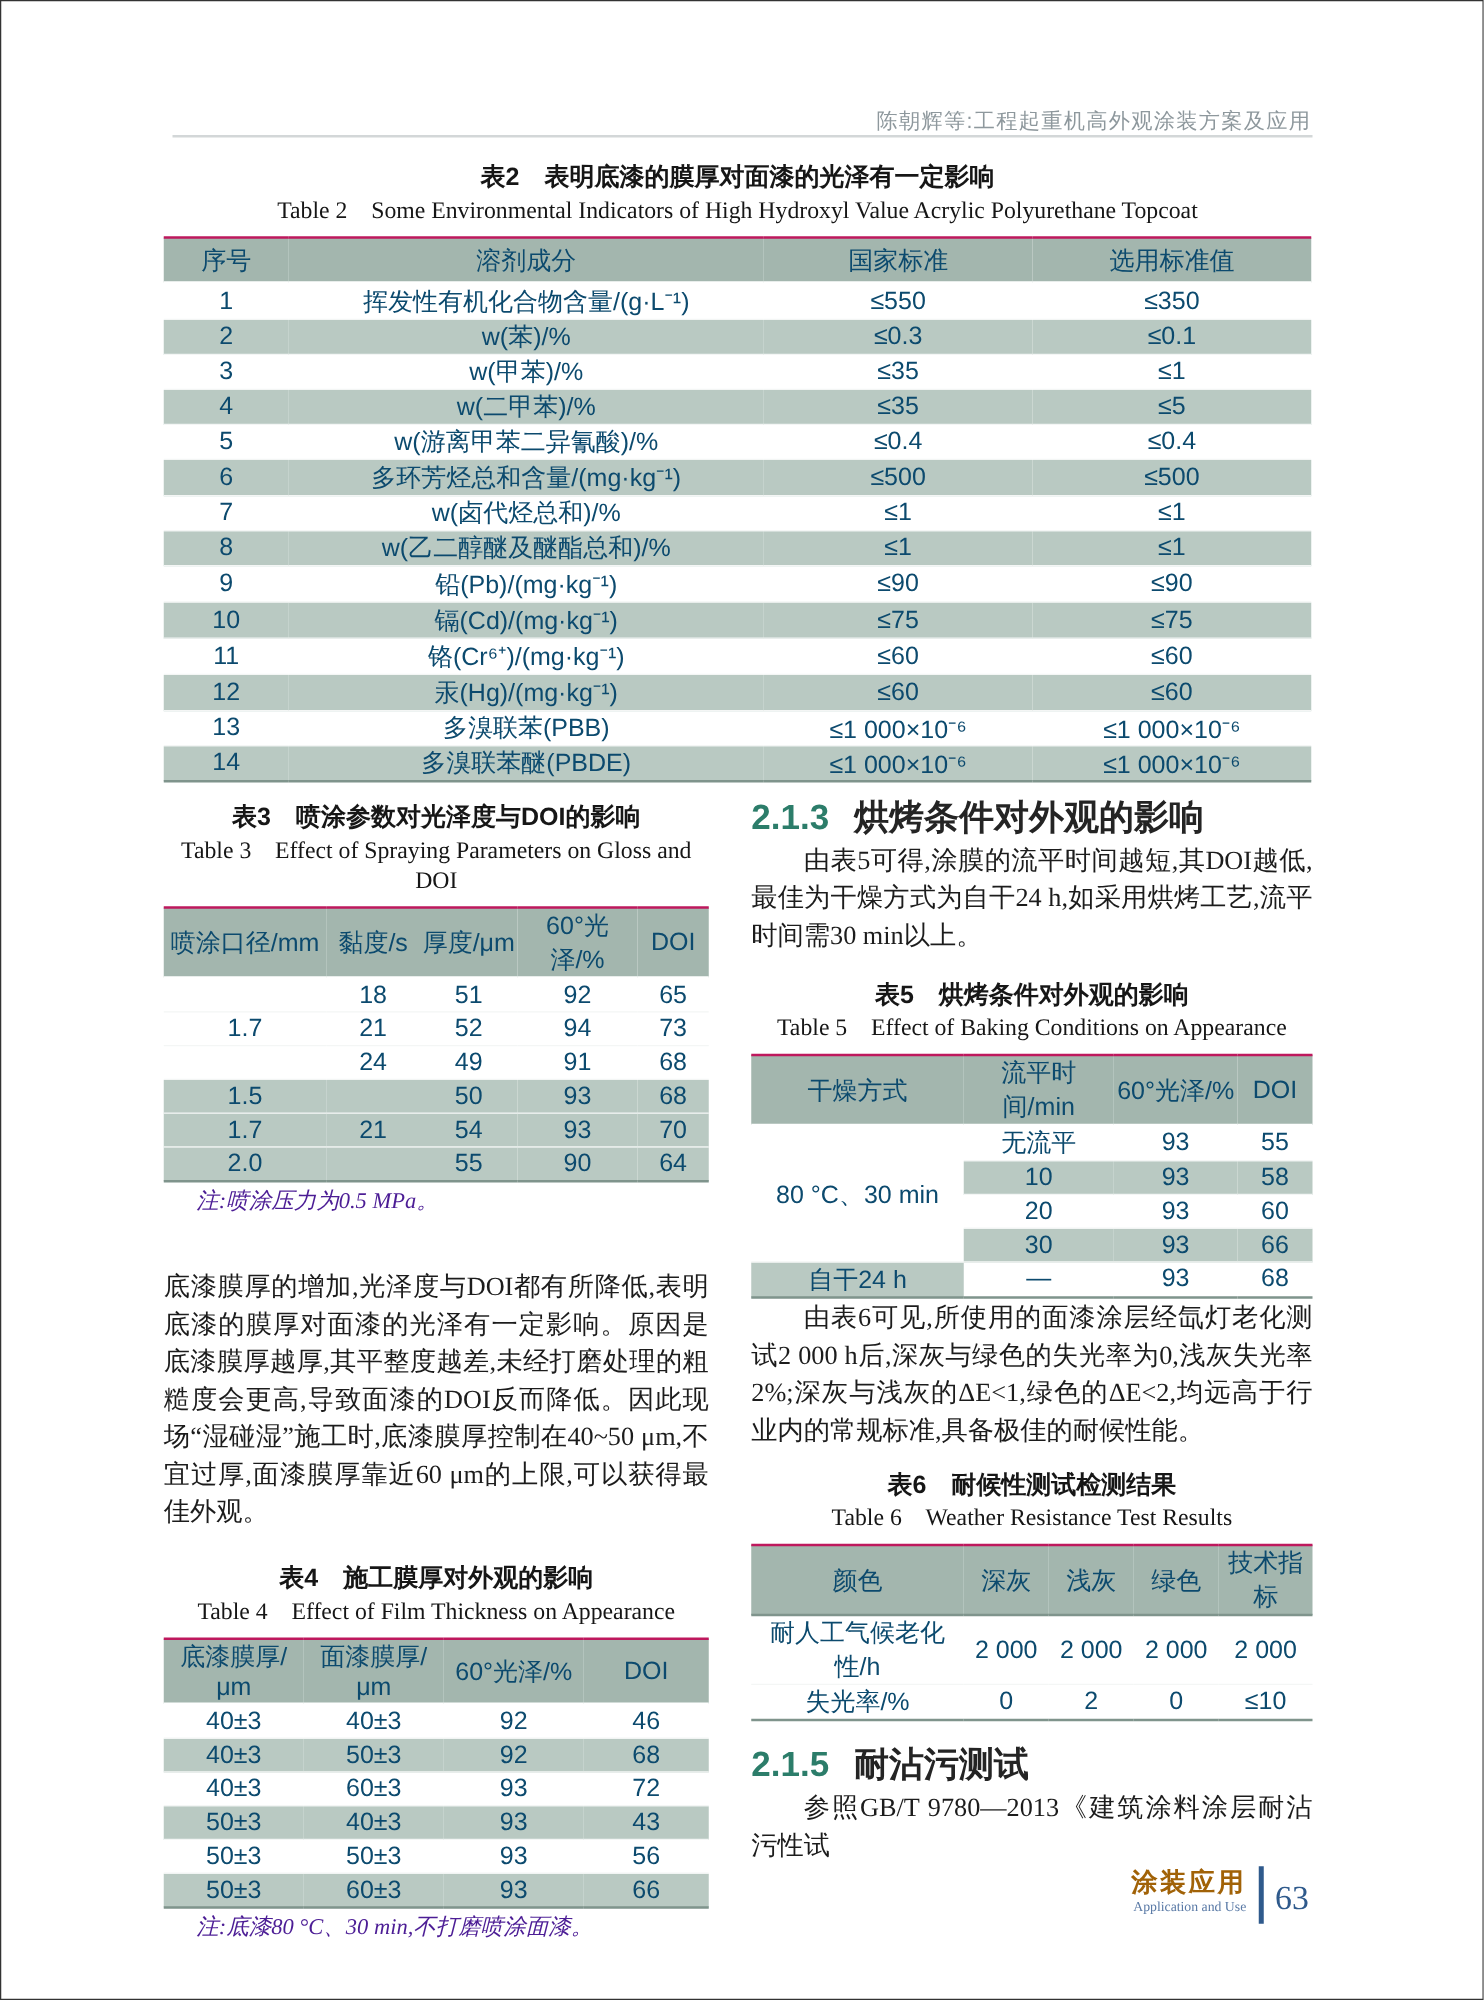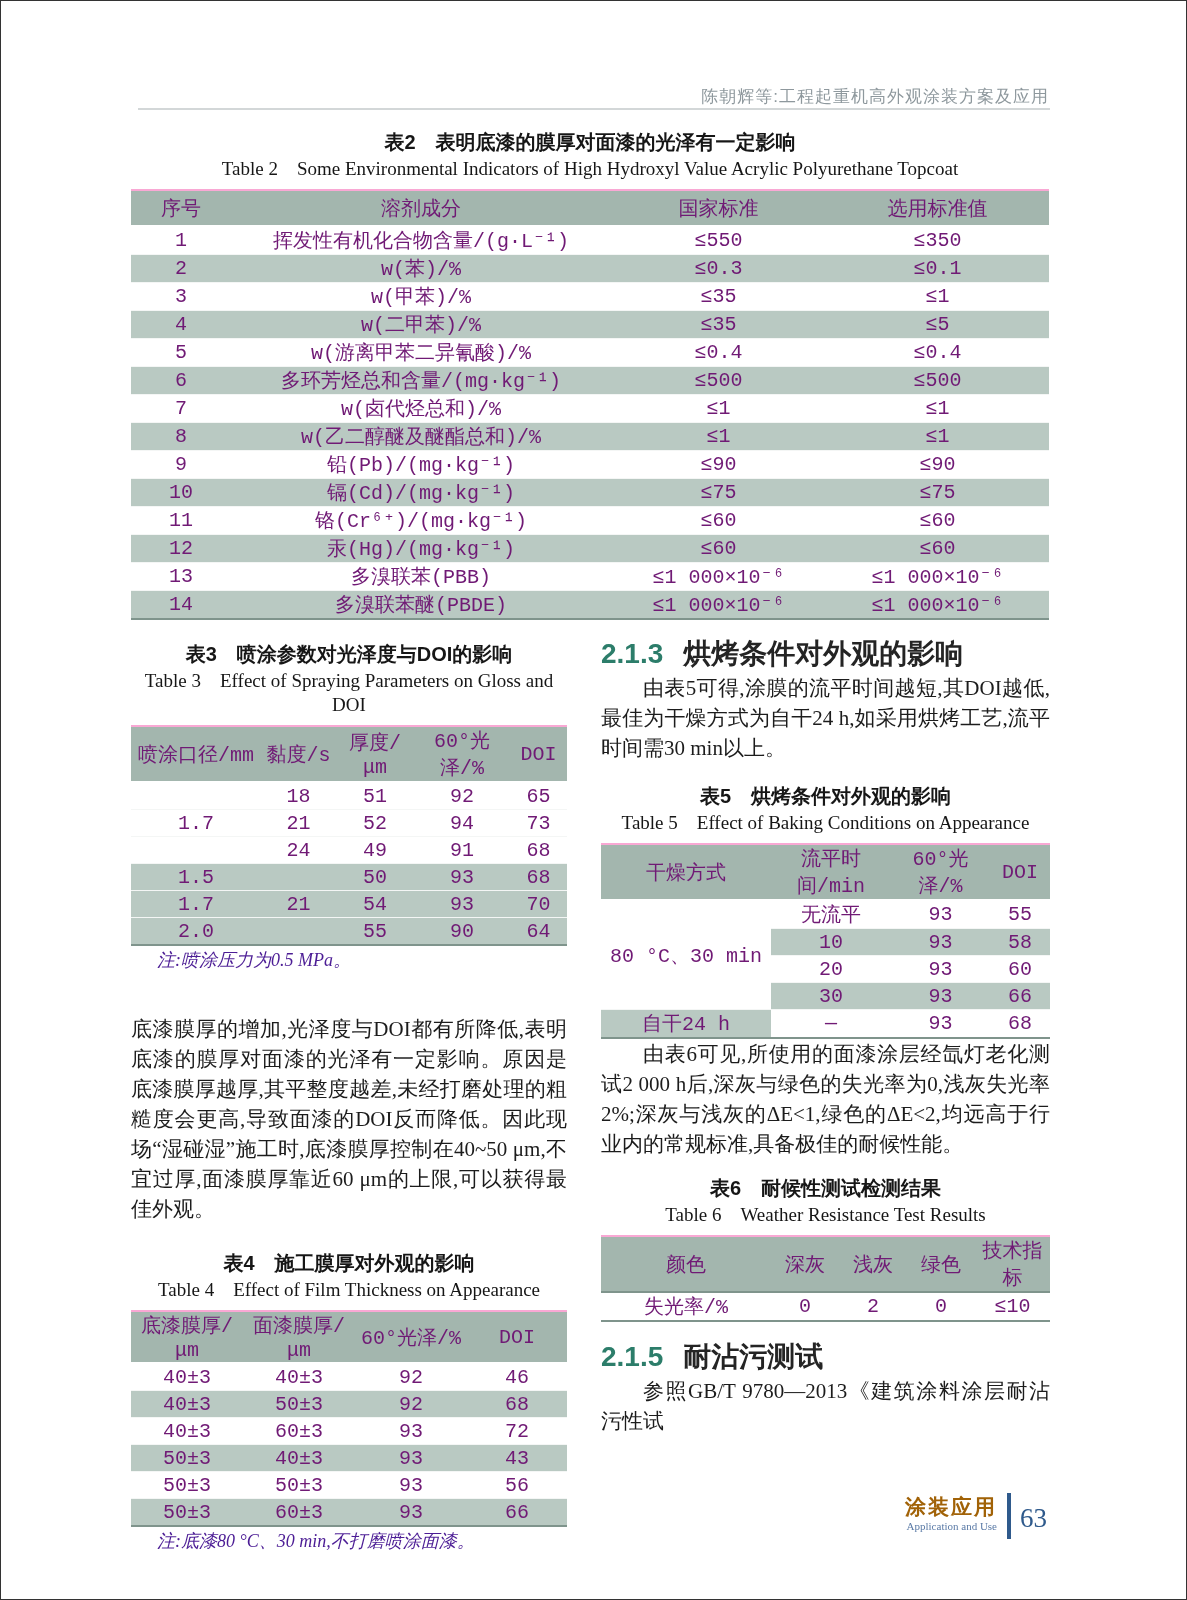--- a/index.html
+++ b/index.html
@@ -23,22 +23,22 @@
   .head-rule{position:absolute;top:107px;left:137px;width:912px;height:2px;background:#d3d7d8;}
 
   
   .cap-cn{font-family:"Liberation Sans","DejaVu Sans",sans-serif;font-weight:bold;
     font-size:20px;color:#161616;text-align:center;line-height:26px;margin:0 0 2px 0;}
   .cap-en{font-family:"Liberation Serif","DejaVu Serif",serif;font-weight:normal;
     font-size:19px;color:#161616;text-align:center;line-height:24px;margin:0 0 8px 0;}
 
   
   table.pt{border-collapse:collapse;width:100%;table-layout:fixed;
-    border-top:2px solid #f9a8d4;border-bottom:2px solid #7f948c;
-    font-family:Liberation Mono, monospace;font-size:20px;color:#701a75;}
+    border-top:2px solid #be185d;border-bottom:2px solid #7f948c;
+    font-family:Liberation Sans, sans-serif;font-size:20px;color:#0c4a6e;}
   table.pt th{background:#a3b6ae;font-weight:normal;height:34px;padding:0 2px;
     border-bottom:2px solid #ffffff;text-align:center;}
   table.pt td{height:26px;padding:0 2px;text-align:center;border-bottom:1px solid #f4f6f5;}
   table.pt tr.z td{background:#b9c9c2;}
   table.pt td.zc{background:#b9c9c2;}
   table.pt td.wc{background:#ffffff;}
   td.lft{text-align:left;padding-left:55px;}
   td.lft2{text-align:left;padding-left:8px;}
   th.lft2{text-align:left;padding-left:8px;}
   table.hb th{border-bottom:2px solid #7f948c;}
@@ -391,20 +391,27 @@
         <tr>
           <th class="lft2">颜色</th>
           <th>深灰</th>
           <th>浅灰</th>
           <th>绿色</th>
           <th>技术指标</th>
         </tr>
       </thead>
       <tbody>
         <tr>
+            <td class="lft2">耐人工气候老化性/h</td>
+            <td>2 000</td>
+            <td>2 000</td>
+            <td>2 000</td>
+            <td>2 000</td>
+          </tr>
+        <tr>
             <td class="lft2">失光率/%</td>
             <td>0</td>
             <td>2</td>
             <td>0</td>
             <td>≤10</td>
           </tr>
       </tbody>
     </table>
 
     <h3 class="sec mt-sec">

